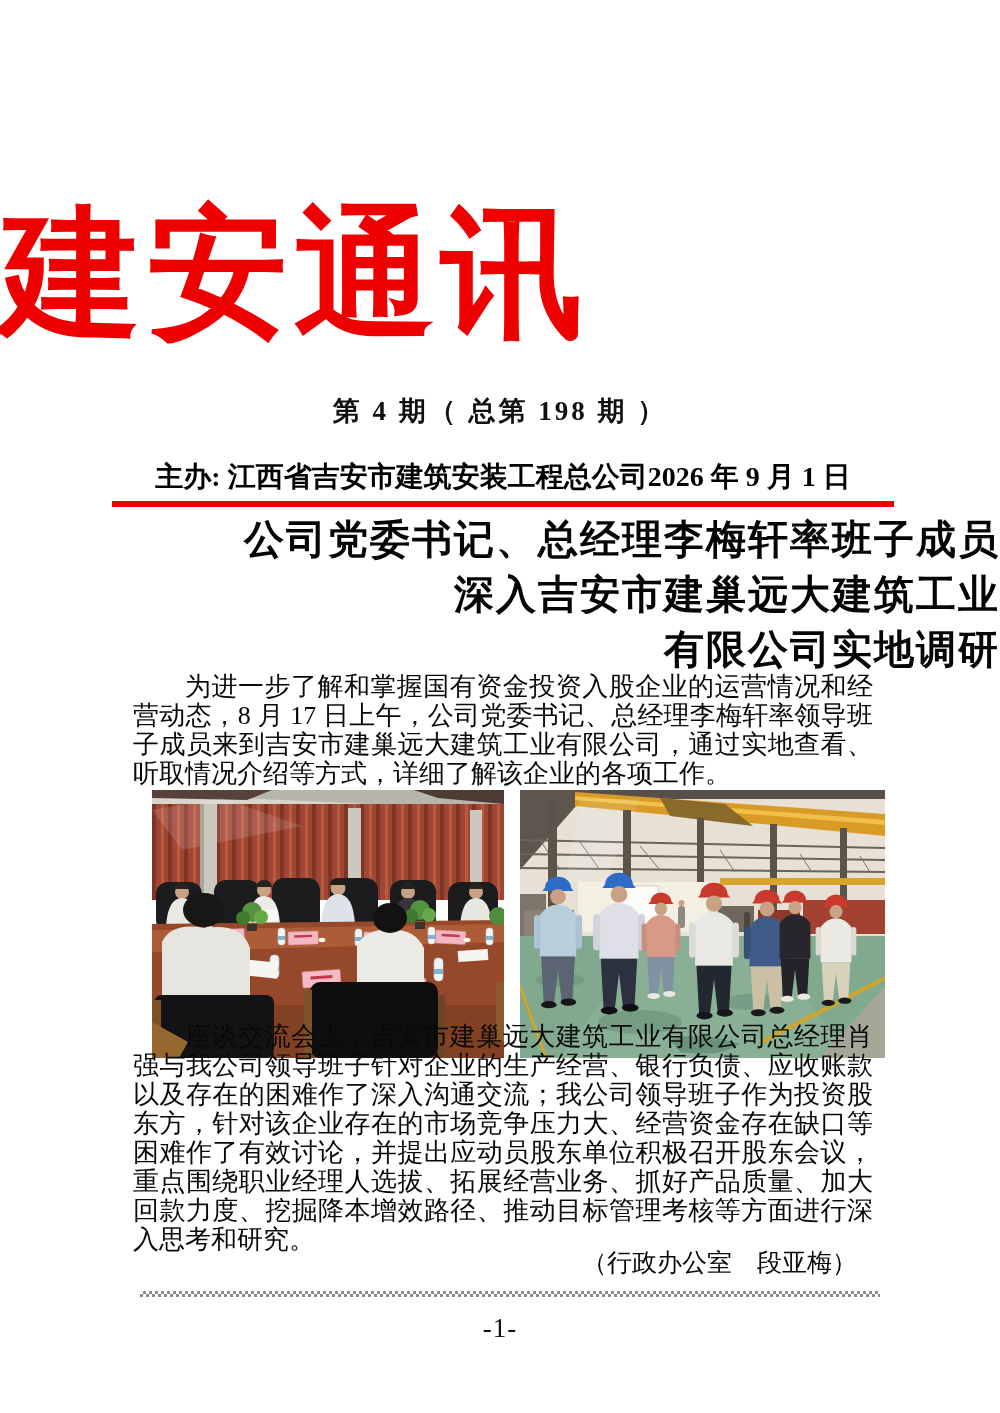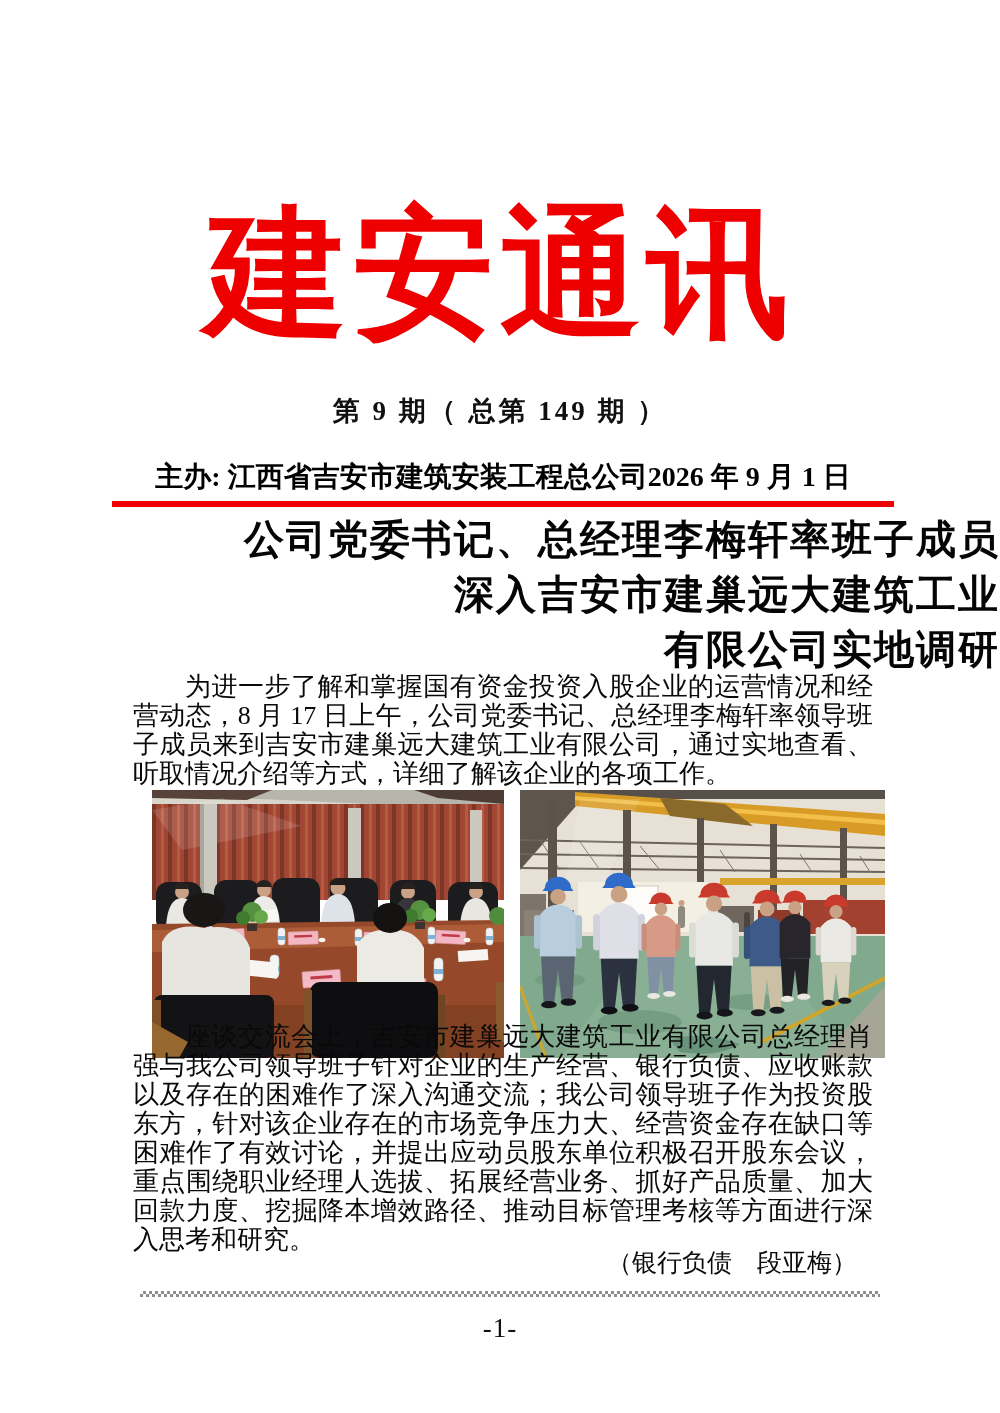--- a/index.html
+++ b/index.html
@@ -8,21 +8,20 @@
     position:relative;
     width:1000px; height:1413px;
     margin:0 auto;
     background:#ffffff;
     overflow:hidden;
     font-family:"Liberation Serif", serif;
     color:#111;
   }
   .masthead {
     position:absolute; top:196px; left:0; width:100%;
-    text-align:center;
     font-size:141px; line-height:1.12;
     font-weight:800; letter-spacing:6px;
     color:#ee0000;
     font-family:"Liberation Serif", serif;
   }
   .issue-line {
     position:absolute; top:393px; left:0; width:100%;
     text-align:center;
     font-size:27px; font-weight:700; letter-spacing:3px;
     color:#101010;
@@ -78,21 +77,21 @@
     font-family:"Liberation Serif", serif;
   }
 </style>
 </head>
 <body>
 
 <div class="page">
 
   <div class="masthead">建安通讯</div>
 
-  <div class="issue-line">第 9 期（ 总第 149 期 ）</div>
+  <div class="issue-line">第 4 期（ 总第 198 期 ）</div>
 
   <div class="publisher-row">
     <span>主办: 江西省吉安市建筑安装工程总公司</span>
     <span>2026 年 9 月 1 日</span>
   </div>
 
   <div class="red-rule"></div>
 
   <div class="headline">
     <div>公司党委书记、总经理李梅轩率班子成员</div>
@@ -400,19 +399,19 @@
           <ellipse cx="-7" cy="99" rx="6" ry="2.8" fill="#1a1a1e"></ellipse>
           <ellipse cx="8" cy="97" rx="6" ry="2.8" fill="#1a1a1e"></ellipse>
         </g>
       </g>
     </svg>
 
   </div>
 
   <div class="body-par par-2">座谈交流会上，吉安市建巢远大建筑工业有限公司总经理肖强与我公司领导班子针对企业的生产经营、银行负债、应收账款以及存在的困难作了深入沟通交流；我公司领导班子作为投资股东方，针对该企业存在的市场竞争压力大、经营资金存在缺口等困难作了有效讨论，并提出应动员股东单位积极召开股东会议，重点围绕职业经理人选拔、拓展经营业务、抓好产品质量、加大回款力度、挖掘降本增效路径、推动目标管理考核等方面进行深入思考和研究。</div>
 
-  <div class="byline">（银行负债　段亚梅）</div>
+  <div class="byline">（行政办公室　段亚梅）</div>
 
   <div class="hatch-rule"></div>
 
   <div class="page-number">-1-</div>
 
 </div>
 
 </body></html>

